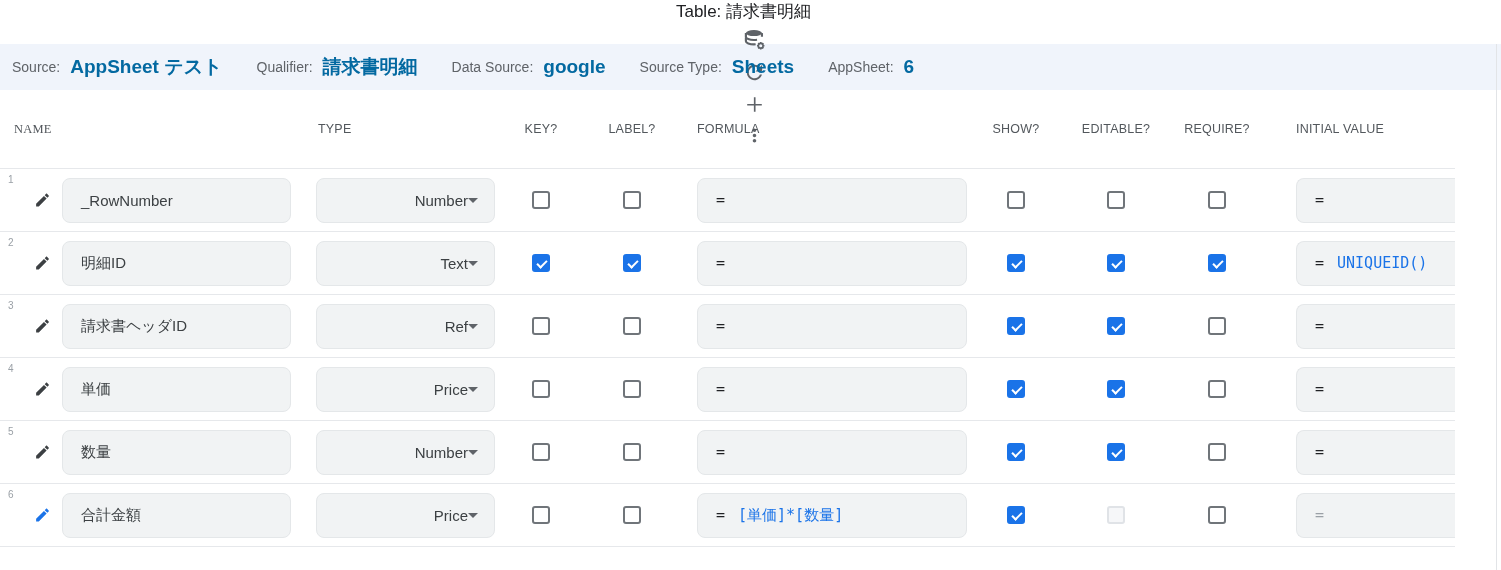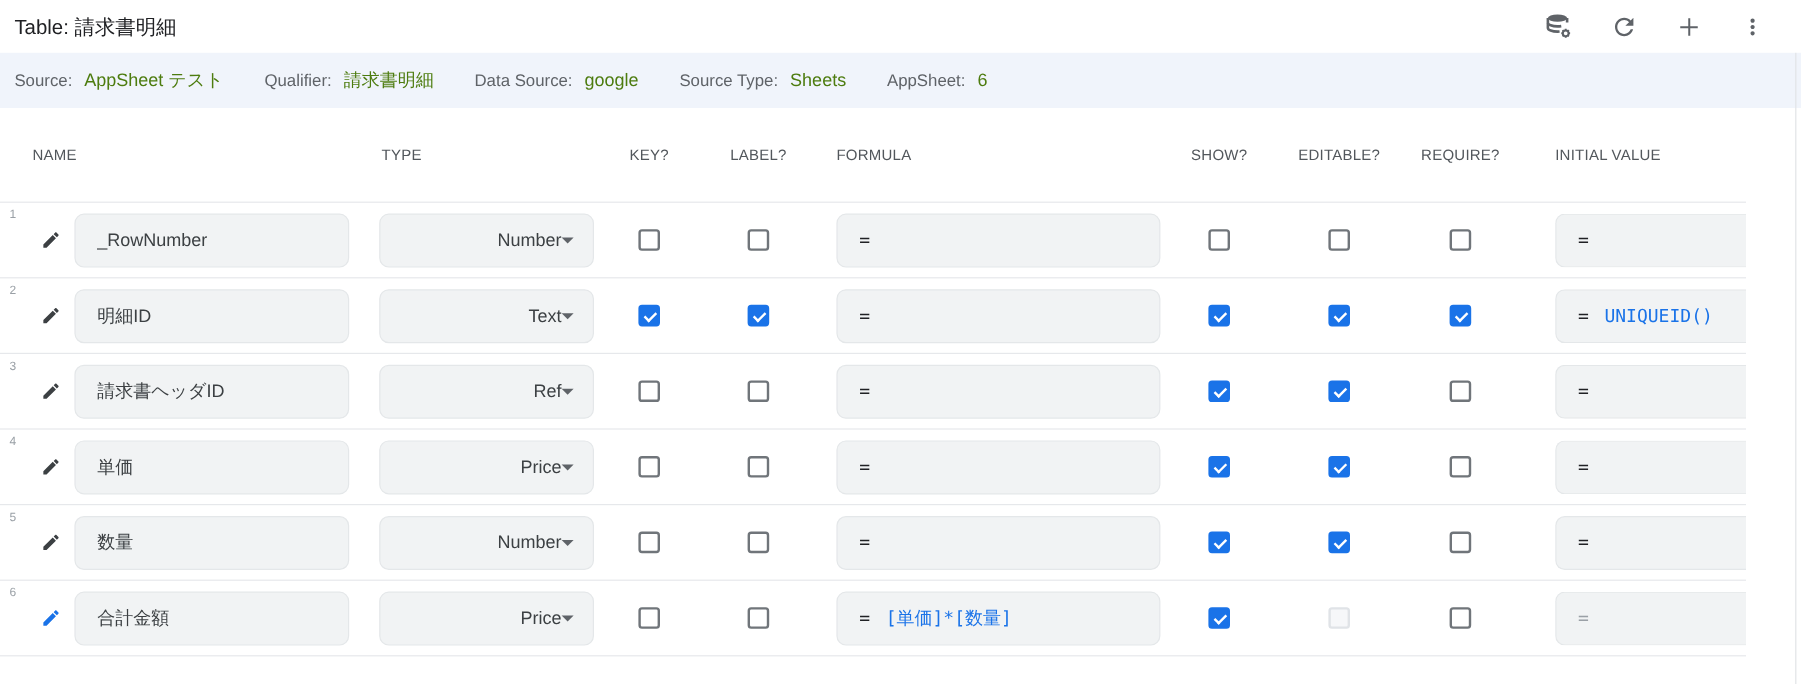--- a/index.html
+++ b/index.html
@@ -1,41 +1,41 @@
 <!DOCTYPE html>
 <html><head>
 <meta charset="utf-8">
 <style>
   * { box-sizing: border-box; margin: 0; padding: 0; }
   html, body { width: 1501px; height: 570px; background: #fff; overflow: hidden; }
   body { font-family: "Liberation Sans", sans-serif; color: #202124; position: relative; }
 
   
-  .topbar { height: 44px; display: flex; align-items: center; padding: 0 26px 0 12px; background: #fff; }
+  .topbar { height: 44px; display: flex; align-items: center; padding: 0 26px 0 12px; background: #fff; flex-direction: column; }
   .topbar .title { font-size: 17px; font-weight: 500; color: #202124; }
   .topbar .spacer { flex: 1; }
   .pill-btn { height: 36px; padding: 0 22px; border: 1px solid #dadce0; border-radius: 20px;
               background: #fff; color: #1a73e8; font-size: 14.5px; font-weight: 500;
               font-family: "Liberation Sans", sans-serif; cursor: pointer; }
   .icon-btn { background: none; border: none; cursor: pointer; padding: 4px; margin-left: 22px;
               display: flex; align-items: center; justify-content: center; }
   .icon-btn svg { display: block; }
 
   
   .infobar { height: 46px; background: #f0f4fb; display: flex; align-items: center; padding: 0 12px; }
   .info-item { display: flex; align-items: center; margin-right: 34px; }
   .info-item .lbl { font-size: 14px; color: #5f6368; margin-right: 10px; }
-  .info-item .val { font-size: 15px; color: #4d7c0f; font-weight: 400; }
+  .info-item .val { font-size: 19px; color: #0369a1; font-weight: 700; }
 
   
   .tablewrap { width: 1455px; }
   .grid { display: grid; grid-template-columns: 62px 229px 25px 179px 92px 90px 20px 270px 98px 102px 100px 29px 159px; }
   .thead { height: 79px; align-items: center; border-bottom: 1px solid #e6e8eb; }
   .hc { font-size: 12.5px; color: #52575c; letter-spacing: 0.2px; }
-  .hc.c-name     { grid-column: 1 / 3; padding-left: 27px; }
+  .hc.c-name     { grid-column: 1 / 3; padding-left: 14px; font-family: Liberation Serif, serif; }
   .hc.c-type     { grid-column: 4; padding-left: 2px; }
   .hc.c-key      { grid-column: 5; text-align: center; }
   .hc.c-label    { grid-column: 6; text-align: center; }
   .hc.c-formula  { grid-column: 8; }
   .hc.c-show     { grid-column: 9; text-align: center; }
   .hc.c-editable { grid-column: 10; text-align: center; }
   .hc.c-require  { grid-column: 11; text-align: center; }
   .hc.c-initial  { grid-column: 13; white-space: nowrap; }
 
   .row { height: 63px; border-bottom: 1px solid #e6e8eb; align-items: center; }

